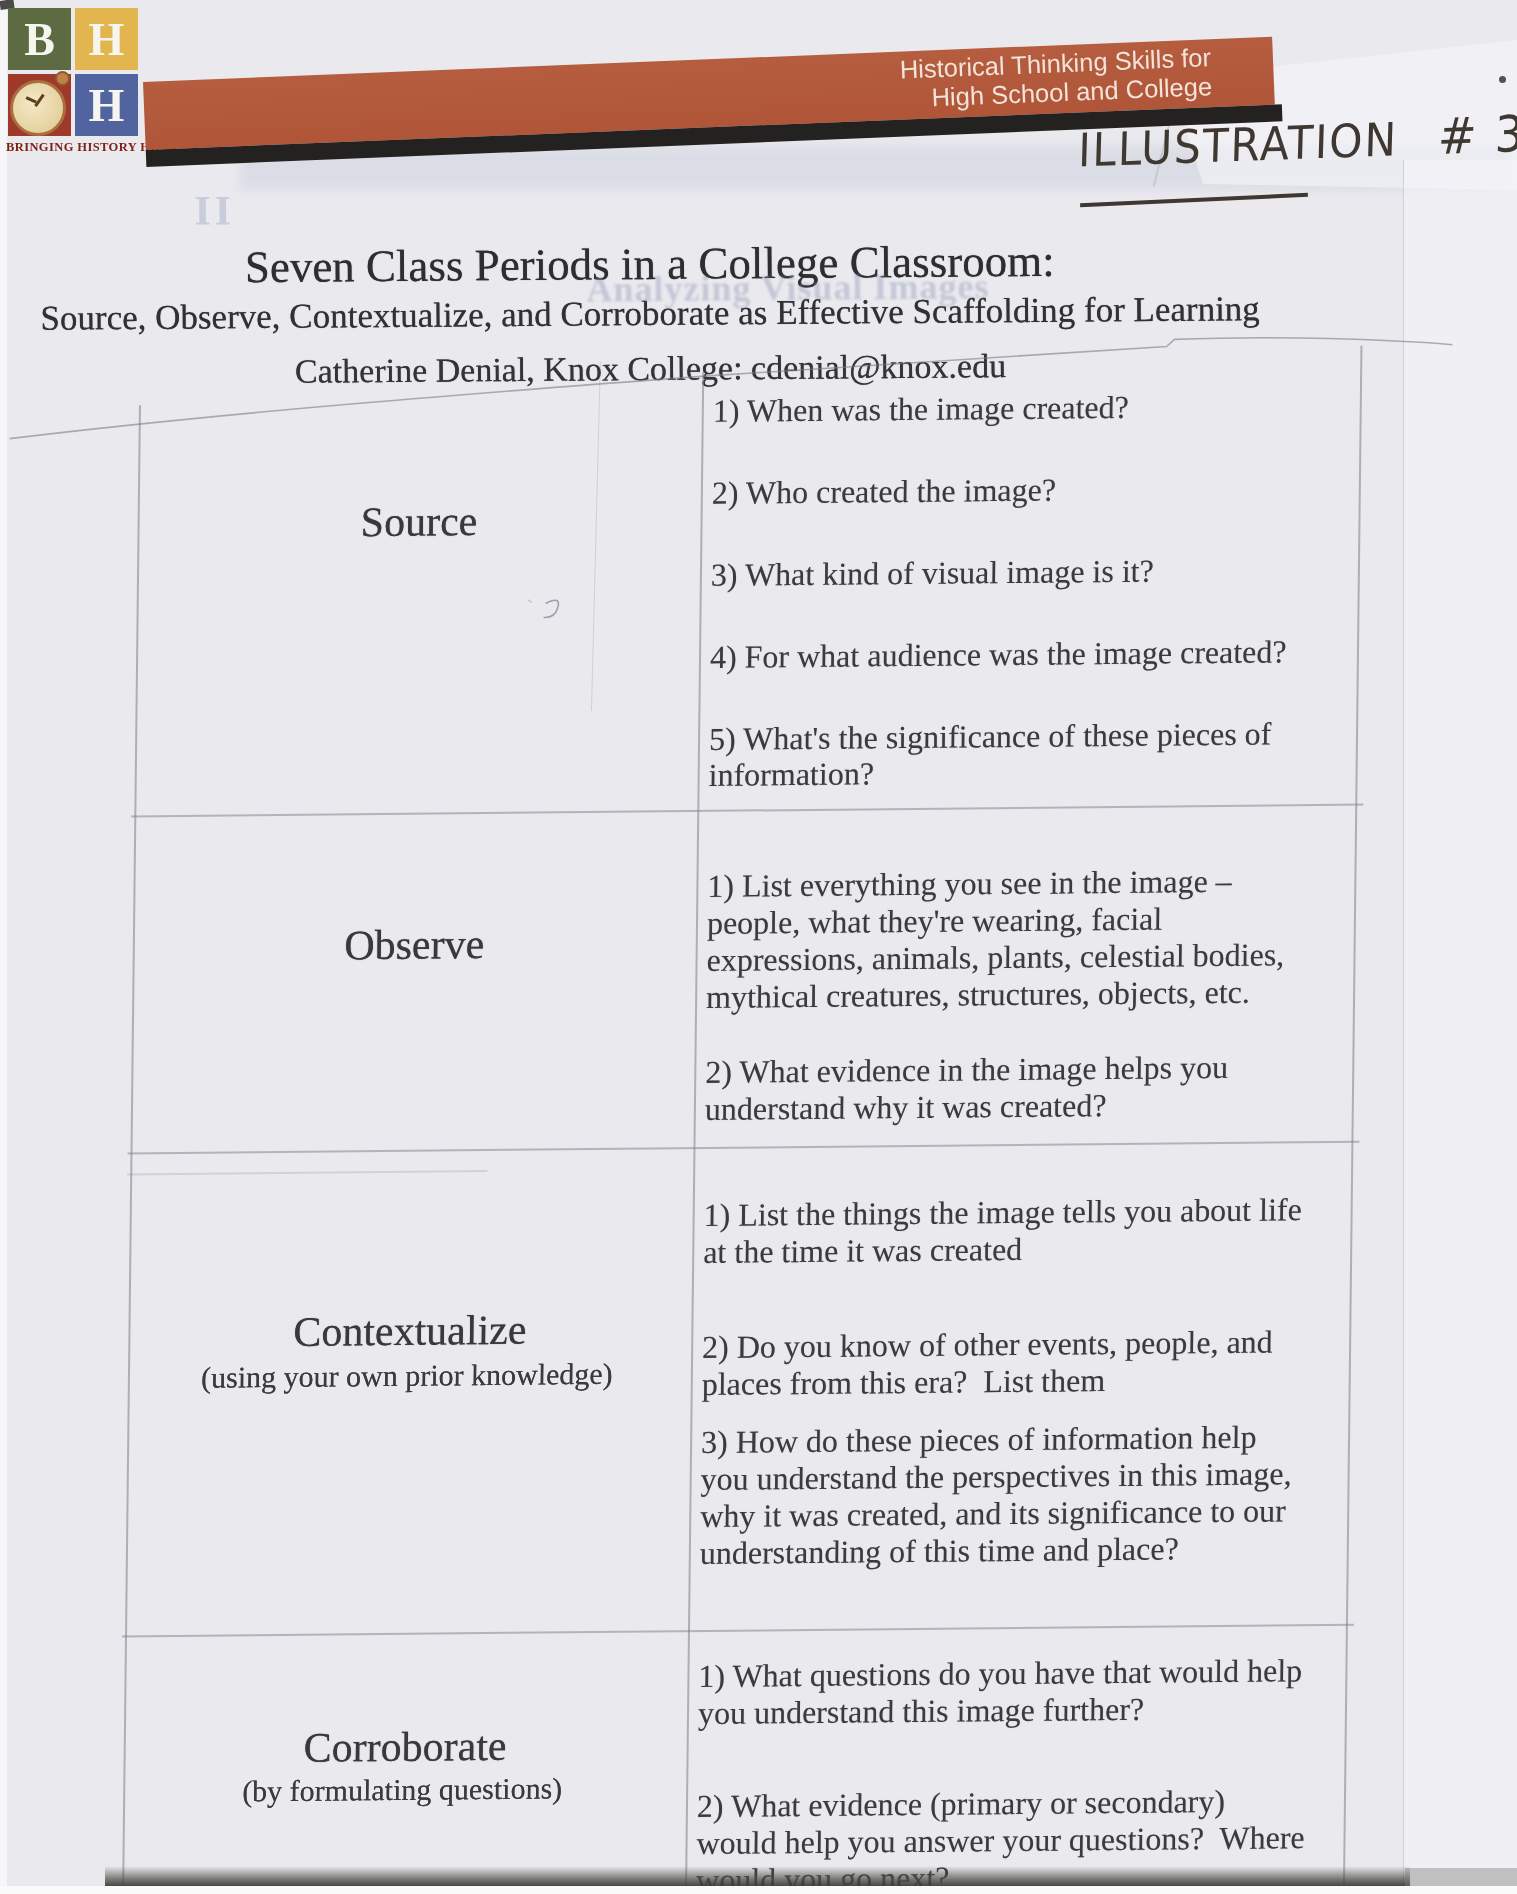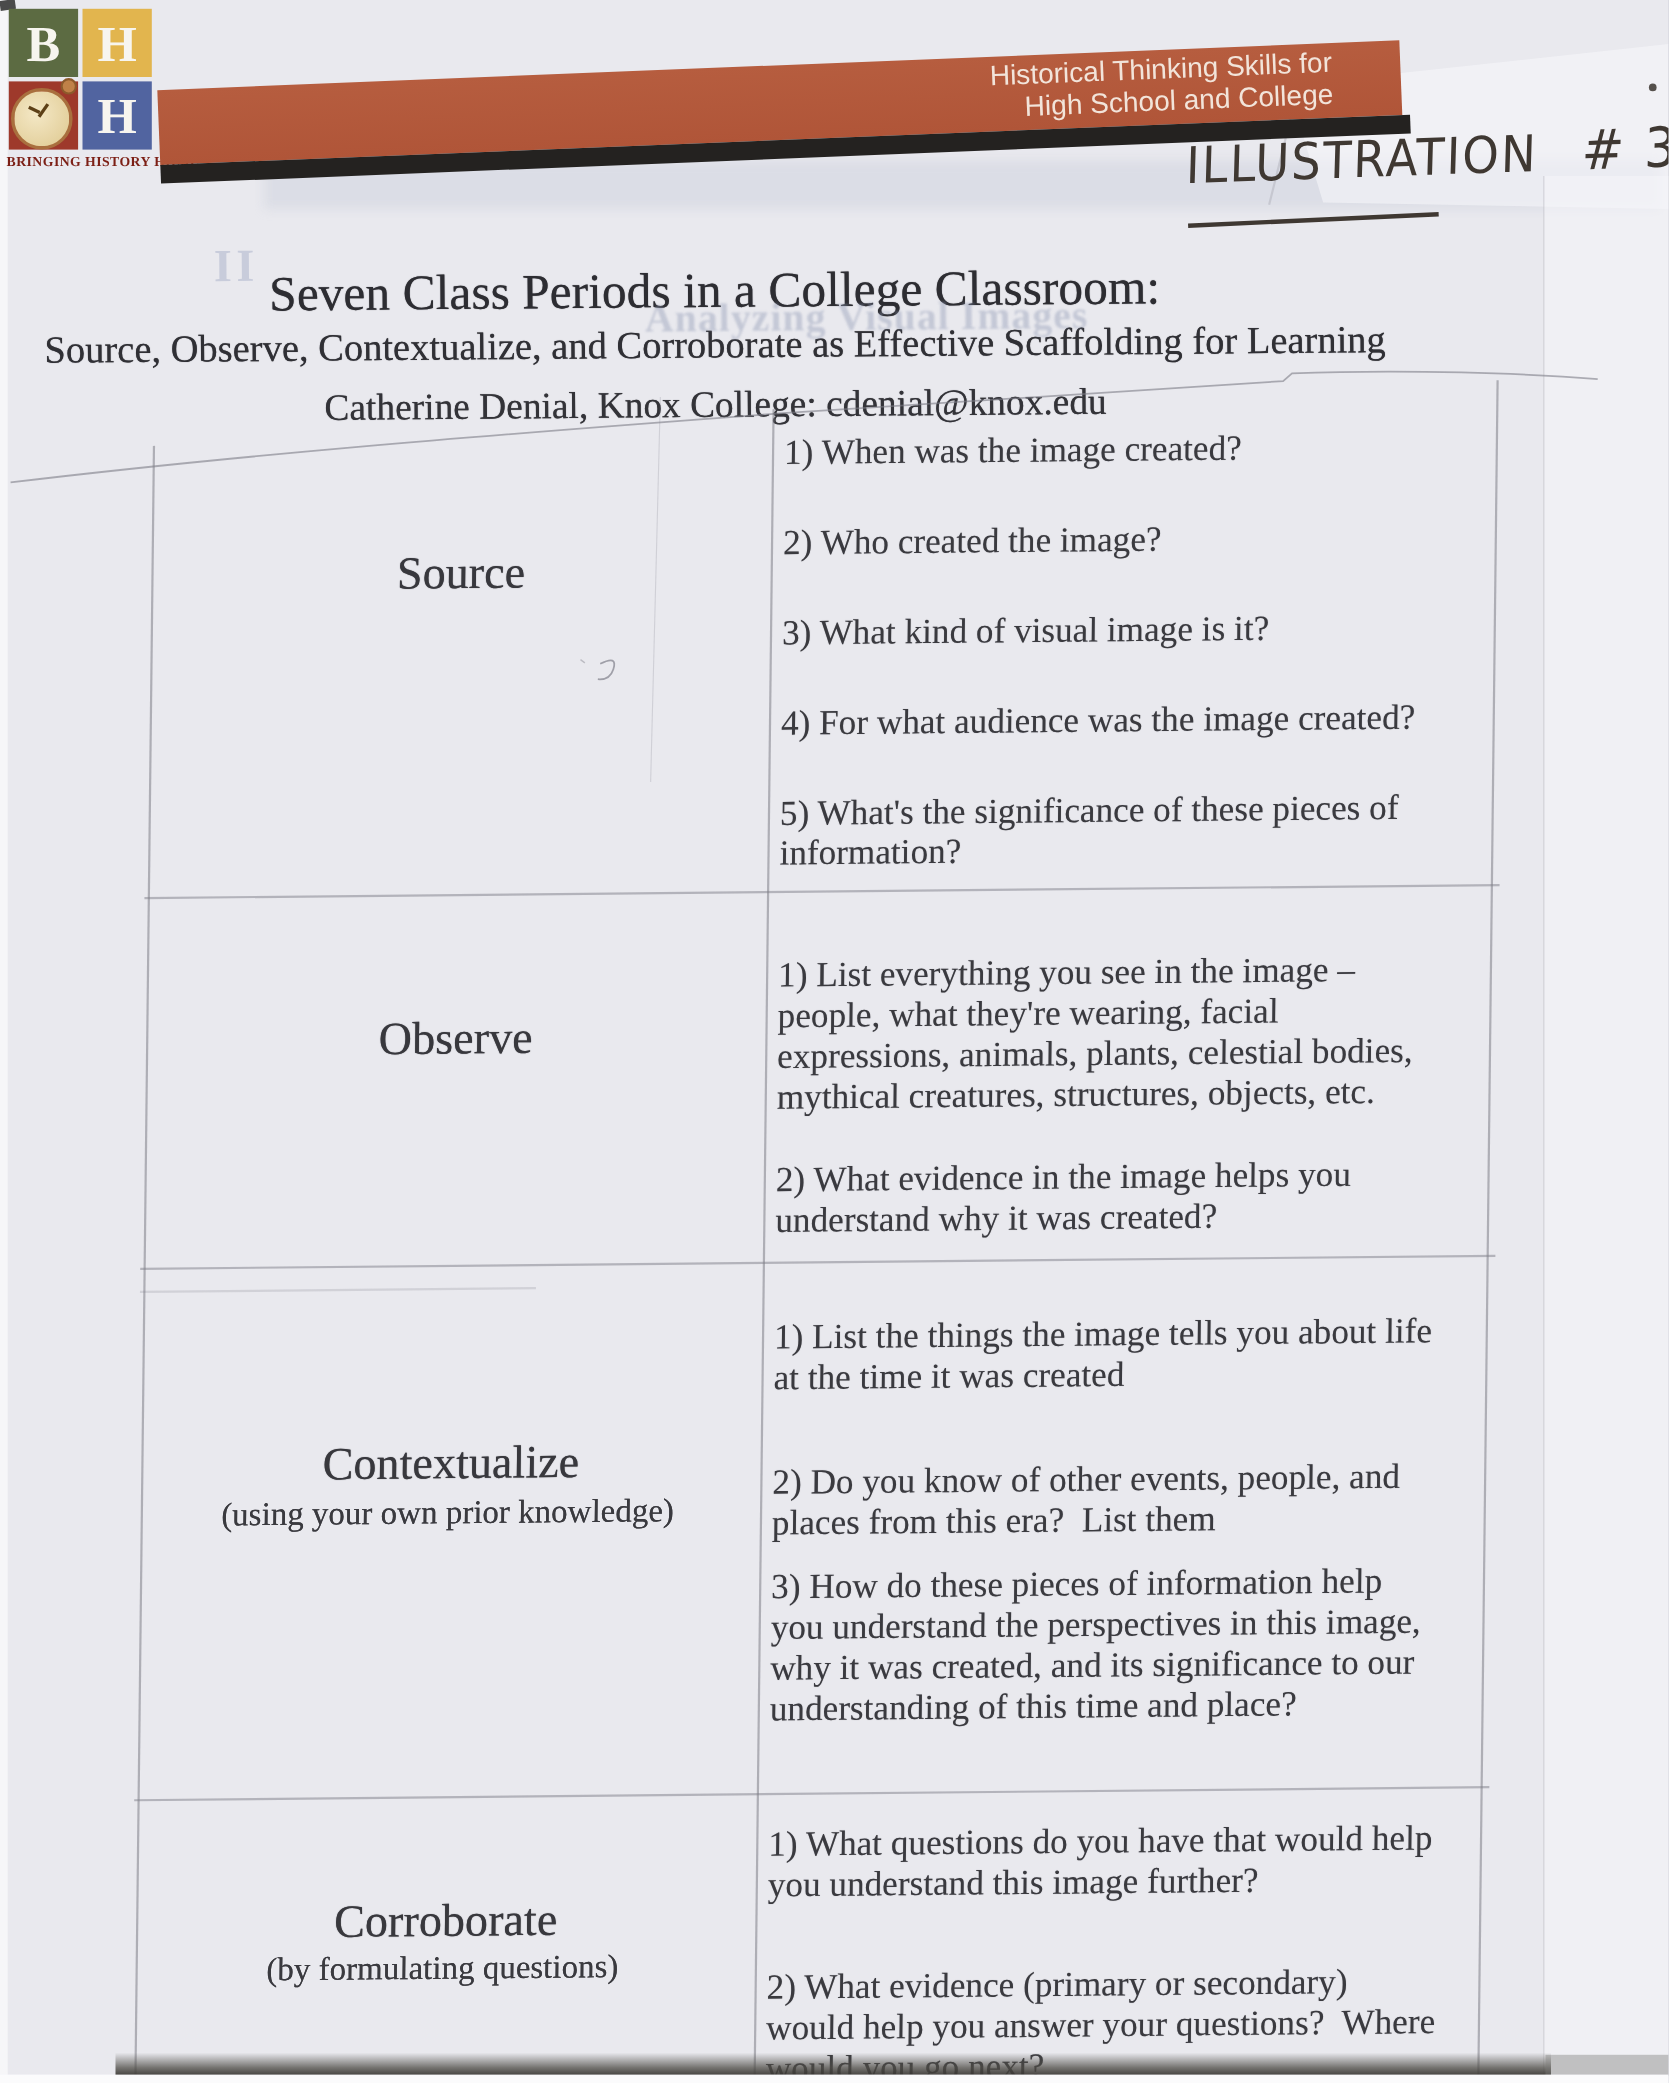--- a/index.html
+++ b/index.html
@@ -21,21 +21,21 @@
   .right-edge{position:absolute;left:1403px;top:160px;width:114px;height:1734px;
     background:rgba(246,246,250,0.55);border-left:1px solid rgba(135,135,145,0.30);}
   .dot-tr{position:absolute;left:1499px;top:76px;width:7px;height:7px;border-radius:50%;background:#55504c;}
   .bottom-dark{position:absolute;left:105px;top:1866px;width:1305px;height:21px;
     background:linear-gradient(to bottom, rgba(100,98,92,0) 0%, rgba(78,76,70,0.75) 65%, rgba(58,56,52,0.95) 100%);}
   .bottom-dark-right{position:absolute;left:1405px;top:1868px;width:112px;height:19px;background:rgba(120,120,118,0.40);}
   .bottom-white{position:absolute;left:0;top:1886px;width:100%;height:8px;background:#fbfbfc;}
   .crease{position:absolute;left:589px;top:360px;width:1px;height:350px;
     background:rgba(120,120,132,0.22);transform:rotate(0.8deg);}
   .ghost-ii{position:absolute;left:195px;top:183px;font-size:42px;font-weight:bold;
-    color:rgba(148,158,190,0.38);letter-spacing:4px;margin-top:32px;}
+    color:rgba(148,158,190,0.38);letter-spacing:4px;}
   .ghost-text{position:absolute;left:0;top:268px;width:1576px;text-align:center;
     font-size:36px;font-weight:bold;color:rgba(140,150,178,0.40);
     letter-spacing:1px;filter:blur(1.2px);}
   
   .logo{position:absolute;left:8px;top:6px;width:150px;height:160px;}
   .sq{position:absolute;width:63px;height:62px;display:flex;align-items:center;justify-content:center;
       font-family:"Liberation Serif",serif;font-weight:bold;font-size:46px;color:#f7f5ef;}
   .sq-b{left:0;top:2px;background:#5c6b42;}
   .sq-h1{left:67px;top:2px;background:#e2b54e;}
   .sq-watch{left:0;top:68px;background:#9e392b;}

